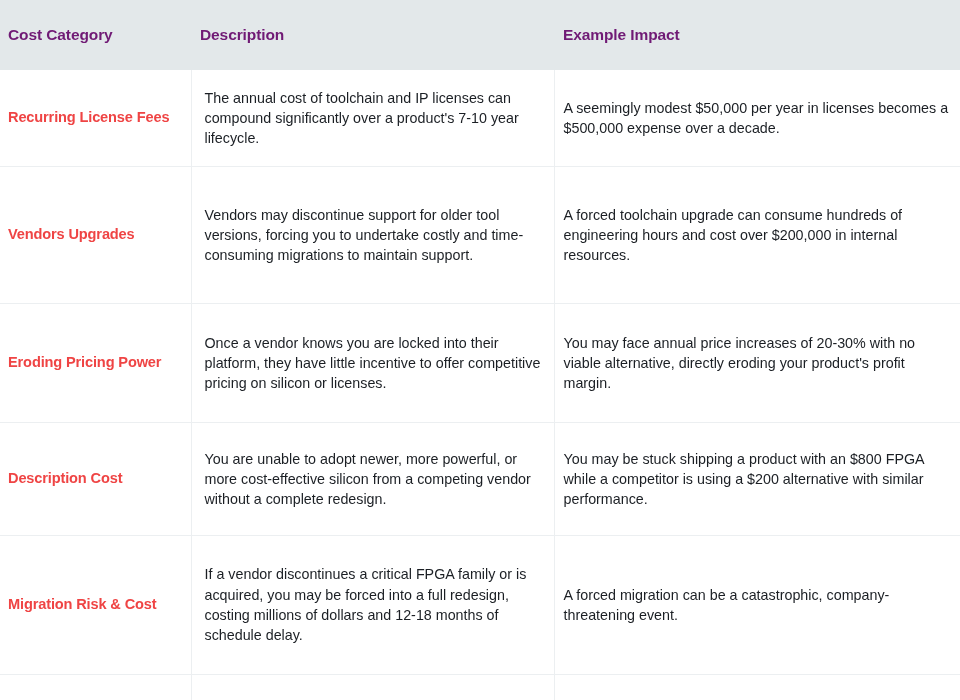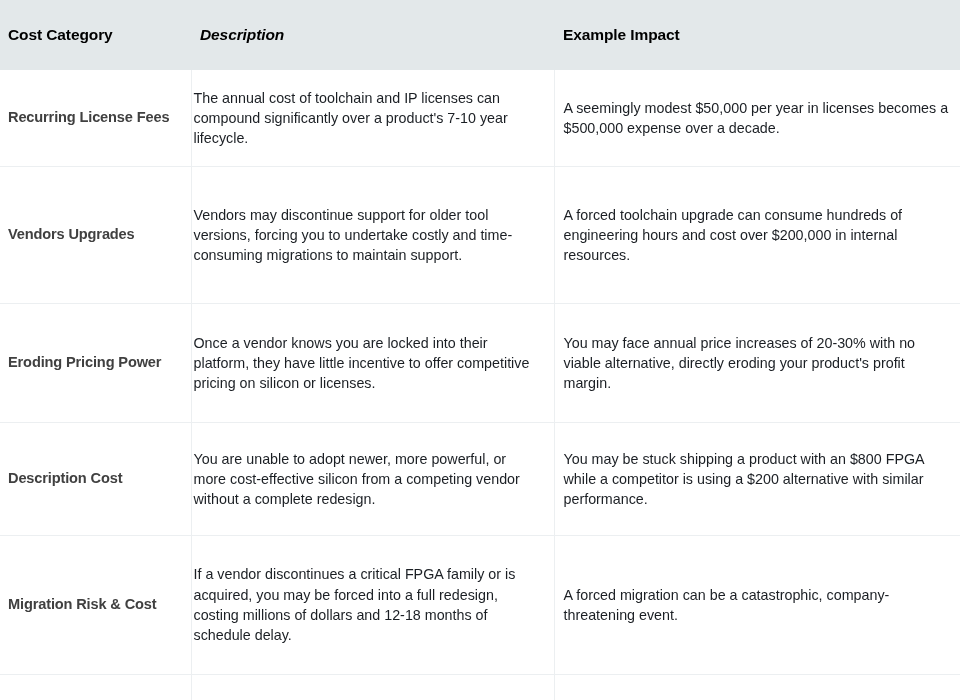--- a/index.html
+++ b/index.html
@@ -29,54 +29,54 @@
     background: #e3e8ea;
   }
 
   thead th {
     height: 70px;
     padding: 0 0 0 8px;
     text-align: left;
     vertical-align: middle;
     font-size: 15.5px;
     font-weight: 700;
-    color: #000000;
+    color: #701a75;
     letter-spacing: -0.1px;
     border: none;
   }
-  thead th.th-description { padding-left: 9px; font-style: italic; }
+  thead th.th-description { padding-left: 9px; }
   thead th.th-impact { padding-left: 9px; margin-top: 32px; }
 
   tbody tr {
     background: #ffffff;
   }
 
   tbody td {
     vertical-align: middle;
     border-top: 1px solid #eceff1;
     border-right: 1px solid #eceff1;
     padding: 7px 10px 7px 8px;
     font-size: 14.3px;
     line-height: 1.42;
     color: #1b1f24;
   }
 
   tbody td.cell-category {
     font-weight: 700;
     font-size: 14.6px;
-    color: #404040;
+    color: #ef4444;
     letter-spacing: -0.15px;
     line-height: 1.36;
     padding-left: 8px;
     padding-right: 4px;
     margin-left: 34px;
   }
 
   tbody td.cell-description {
-    padding-left: 2px;
+    padding-left: 13px;
     padding-right: 12px;
   }
 
   tbody td.cell-impact {
     padding-left: 9px;
     padding-right: 8px;
     border-right: none;
   }
 
   tbody tr:first-child td {

